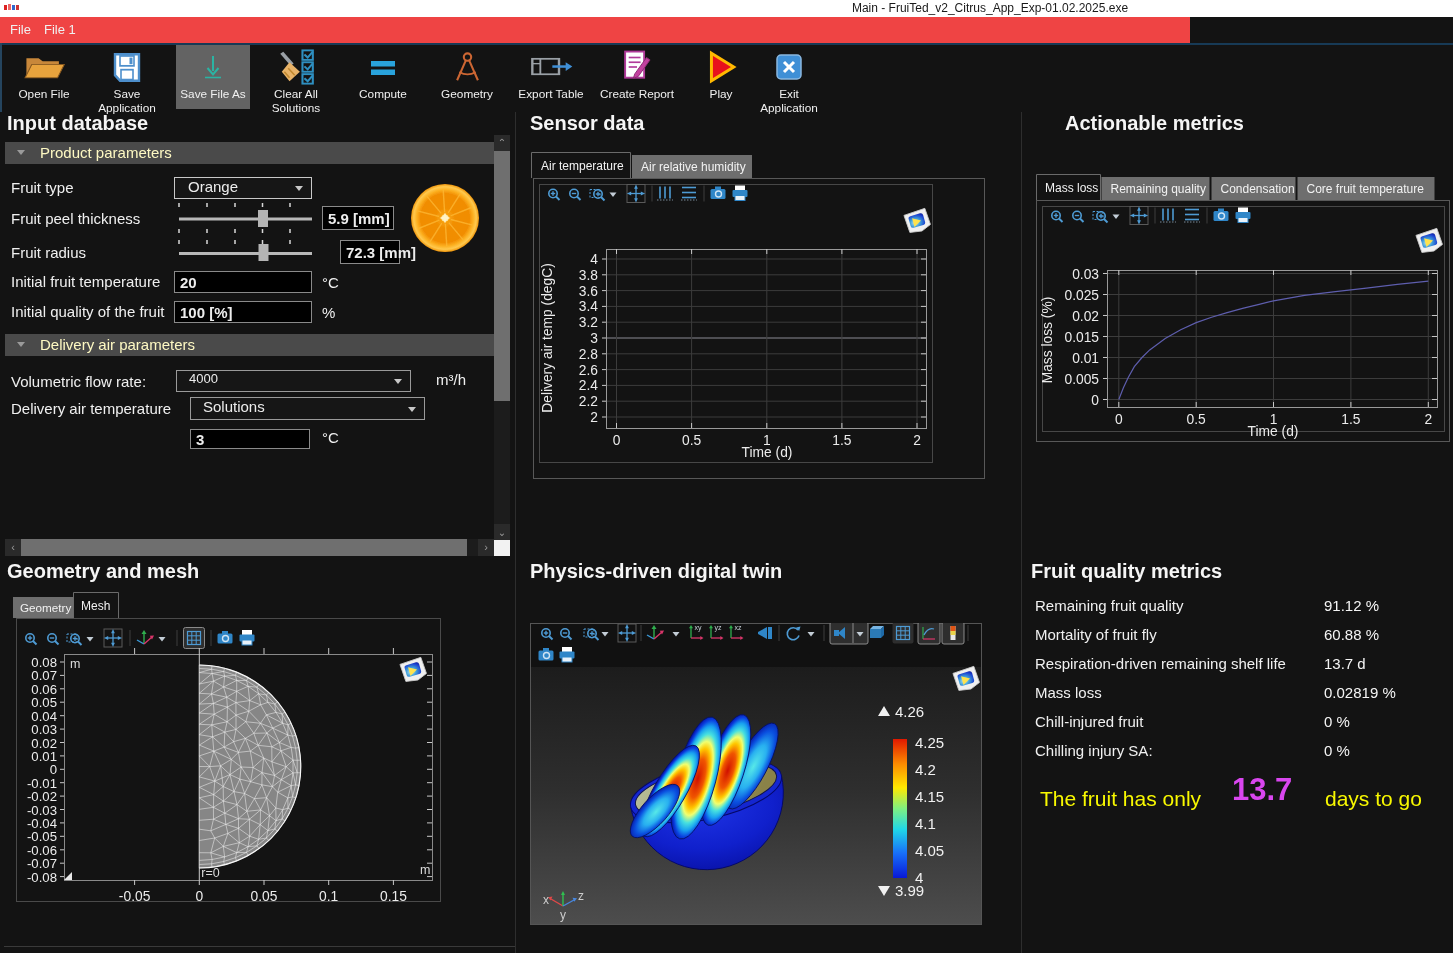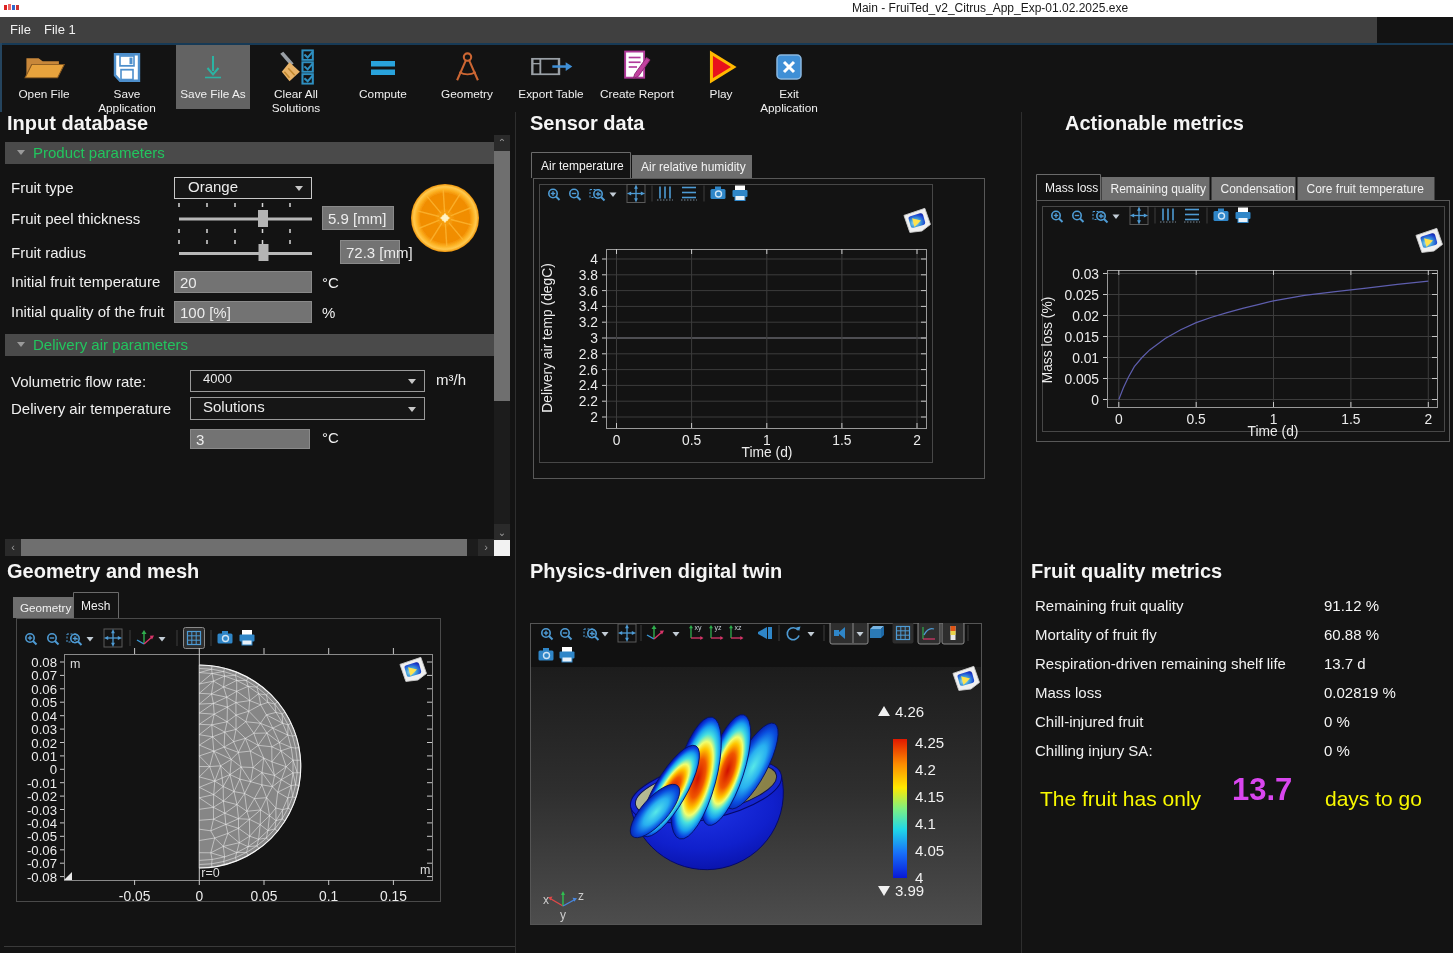--- a/index.html
+++ b/index.html
@@ -1,44 +1,44 @@
 <!DOCTYPE html>
 <html><head><meta charset="utf-8"><style>
 
 * { margin:0; padding:0; box-sizing:border-box; }
 html,body { width:1453px; height:953px; background:#131313; overflow:hidden;
   font-family:"Liberation Sans", sans-serif; }
 .abs { position:absolute; }
 .lbl { position:absolute; color:#f0f0f0; font-size:15px; white-space:nowrap; }
 .ptitle { position:absolute; color:#f5f5f5; font-size:20px; font-weight:bold; white-space:nowrap; }
-.sect { position:absolute; left:5px; width:489px; height:22px; background:#4a4a4a; color:#22c55e;
-  font-size:15px; line-height:22px; padding-left:28px; }
+.sect { position:absolute; left:5px; width:489px; height:22px; background:#4a4a4a; color:#fef9c3;
+  font-size:15px; line-height:22px; padding-left:35px; }
 .sect:before { content:""; position:absolute; left:12px; top:8px; border-left:4px solid transparent;
   border-right:4px solid transparent; border-top:5px solid #9a9a9a; }
-.inp { position:absolute; background:#737373; border:1px solid #8a8a8a; color:#ececec;
-  font-size:15px; padding-left:5px; display:flex; align-items:center; white-space:nowrap; }
+.inp { position:absolute; background:#000000; border:1px solid #8a8a8a; color:#ececec;
+  font-size:15px; padding-left:5px; display:flex; align-items:center; white-space:nowrap;font-weight:bold; }
 .dd { position:absolute; background:#161616; border:1px solid #c8c8c8; color:#ececec;
   font-size:15px; display:flex; }
 .dd .ar { position:absolute; right:8px; top:50%; margin-top:-2px; width:0; height:0;
   border-left:4.5px solid transparent; border-right:4.5px solid transparent; border-top:5px solid #c8c8c8; }
 .tbtn { position:absolute; top:45px; height:64px; color:#f0f0f0; font-size:11.8px; text-align:center; }
 .tbtn .ic { display:flex; justify-content:center; align-items:center; height:40px; margin-top:2px; }
 .tbtn .t { line-height:13.5px; margin-top:1px; }
 .val { position:absolute; color:#f5f5f5; font-size:15px; font-weight:normal; white-space:nowrap; }
 
 </style></head><body>
 <div class="abs" style="left:0;top:0;width:1453px;height:17px;background:#ffffff"></div>
 <div class="abs" style="left:850px;top:1px;width:280px;text-align:center;color:#1a1a1a;font-size:12px">Main - FruiTed_v2_Citrus_App_Exp-01.02.2025.exe</div>
 <svg class="abs" style="left:4px;top:3px" width="18" height="10">
     <rect x="0" y="2" width="3" height="5" fill="#d22"></rect>
     <rect x="4" y="1" width="3" height="6" fill="#e66"></rect>
     <rect x="8" y="2" width="3" height="5" fill="#36c"></rect>
     <rect x="12" y="2" width="3" height="5" fill="#c33"></rect>
   </svg>
-<div class="abs" style="left:0;top:17px;width:1377px;height:26px;background:#404040;color:#f0f0f0;font-size:13px;line-height:26px"><span style="margin-left:10px">File</span><span style="margin-left:13px">File 1</span></div>
+<div class="abs" style="left:0;top:17px;width:1190px;height:26px;background:#ef4444;color:#f0f0f0;font-size:13px;line-height:26px"><span style="margin-left:10px">File</span><span style="margin-left:13px">File 1</span></div>
 <div class="abs" style="left:0;top:43px;width:1453px;height:2px;background:#173a56"></div>
 <div class="abs" style="left:0;top:45px;width:1453px;height:67px;background:#131313"></div>
 <div class="abs" style="left:0;top:43px;width:2px;height:69px;background:#25455f"></div>
 <div class="abs" style="left:176px;top:45px;width:74px;height:64px;background:#636363"></div>
 <div class="tbtn" style="left:1px;width:86px">
     <div class="ic">
       <svg width="46" height="31" viewBox="0 0 34 30" preserveAspectRatio="none">
 <path d="M4 6 L13 6 L16 9 L28 9 L28 12 L8 12 L4 24 Z" fill="#c8873a"></path>
 <path d="M8 12 L32 12 L27 25 L3 25 Z" fill="#e8a33d" stroke="#8a5a20" stroke-width="0.8"></path>
 </svg>
@@ -210,21 +210,21 @@
     </defs>
 <g filter="url(#ob)">
       <circle cx="36" cy="36" r="34" fill="url(#og)"></circle>
 <path d="M41.8,37.5 L63.6,43.1M39.8,40.6 L54.2,57.9M36.4,42.0 L37.8,64.4M32.8,41.1 L20.8,60.1M30.4,38.2 L9.5,46.5M30.2,34.5 L8.4,28.9M32.2,31.4 L17.8,14.1M35.6,30.0 L34.2,7.6M39.2,30.9 L51.2,11.9M41.6,33.8 L62.5,25.5" stroke="#fdb732" stroke-width="1.4" fill="none" opacity="0.8"></path>
 <circle cx="36" cy="36" r="3.6" fill="#ffe9a8"></circle>
 <path d="M36,30.5 L37.6,34.4 L41.5,36 L37.6,37.6 L36,41.5 L34.4,37.6 L30.5,36 L34.4,34.4 Z" fill="#fff3c8"></path>
     </g>
 </svg>
 <div class="sect" style="top:334px">Delivery air parameters</div>
 <div class="lbl" style="left:11px;top:373px">Volumetric flow rate:</div>
-<div class="dd" style="left:190px;top:370px;width:235px;height:22px;border-color:#9a9a9a">
+<div class="dd" style="left:176px;top:370px;width:235px;height:22px;border-color:#9a9a9a">
     <span style="margin-left:12px;font-size:13px">4000</span>
     <span class="ar"></span>
   </div>
 <div class="lbl" style="left:436px;top:371px">m³/h</div>
 <div class="lbl" style="left:11px;top:400px">Delivery air temperature</div>
 <div class="dd" style="left:190px;top:397px;width:235px;height:23px;border-color:#9a9a9a">
     <span style="margin-left:12px">Solutions</span>
     <span class="ar"></span>
   </div>
 <div class="inp" style="left:190px;top:429px;width:120px;height:20px">3</div>

